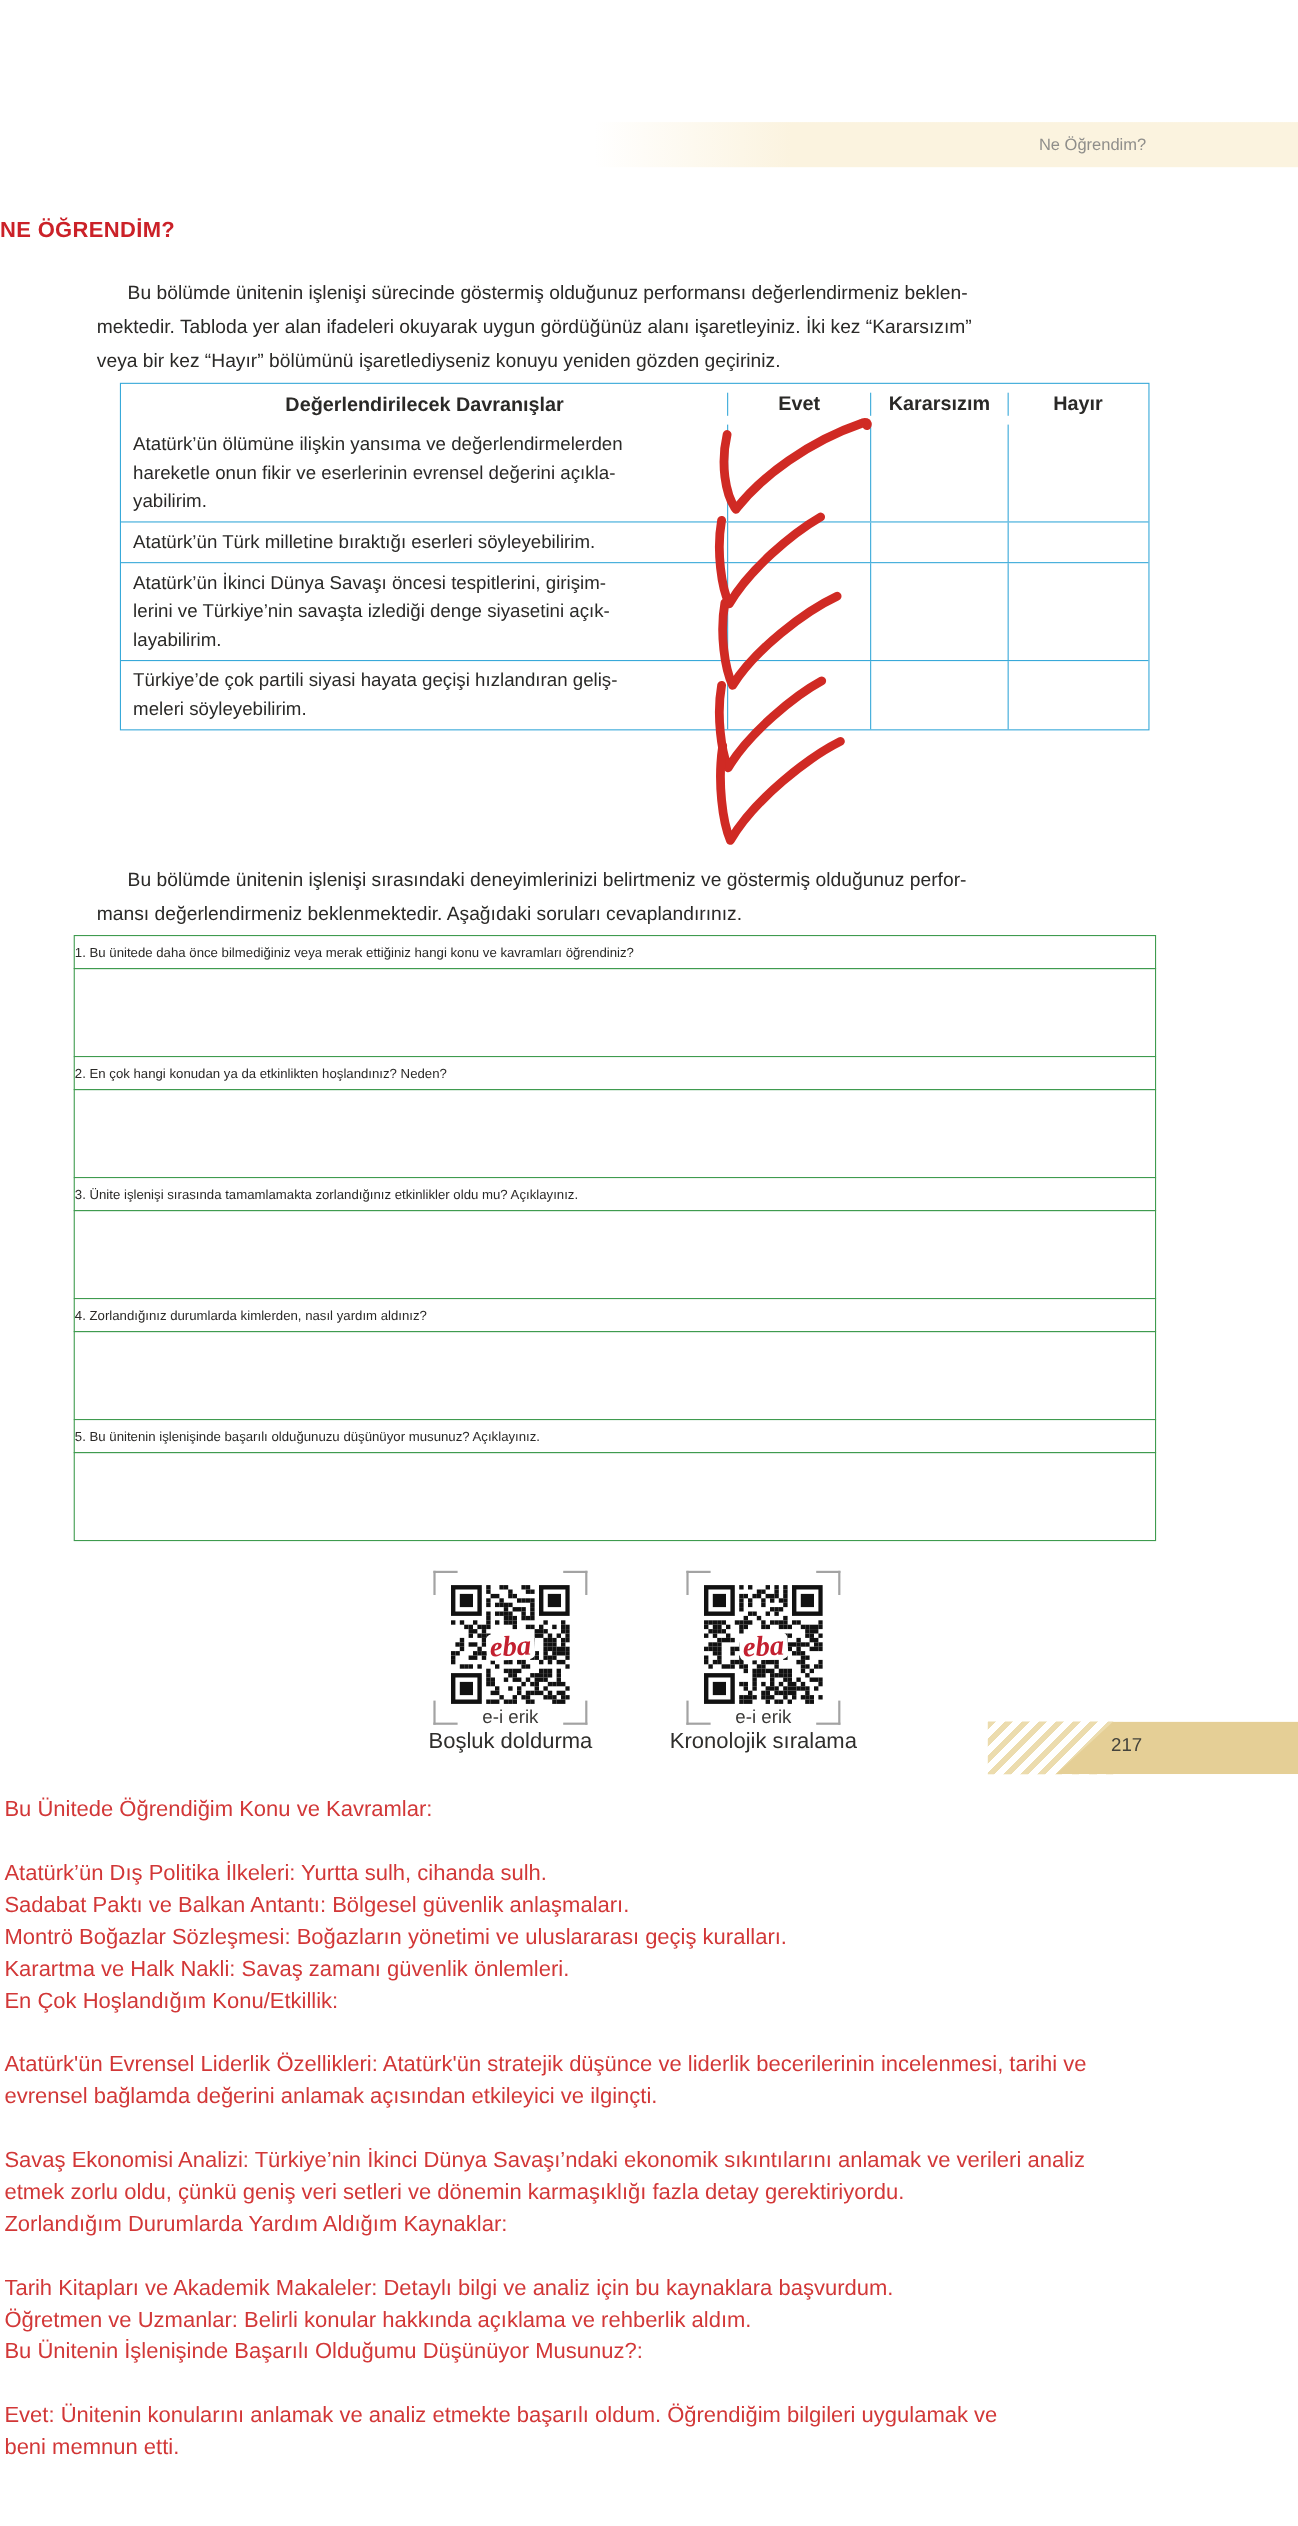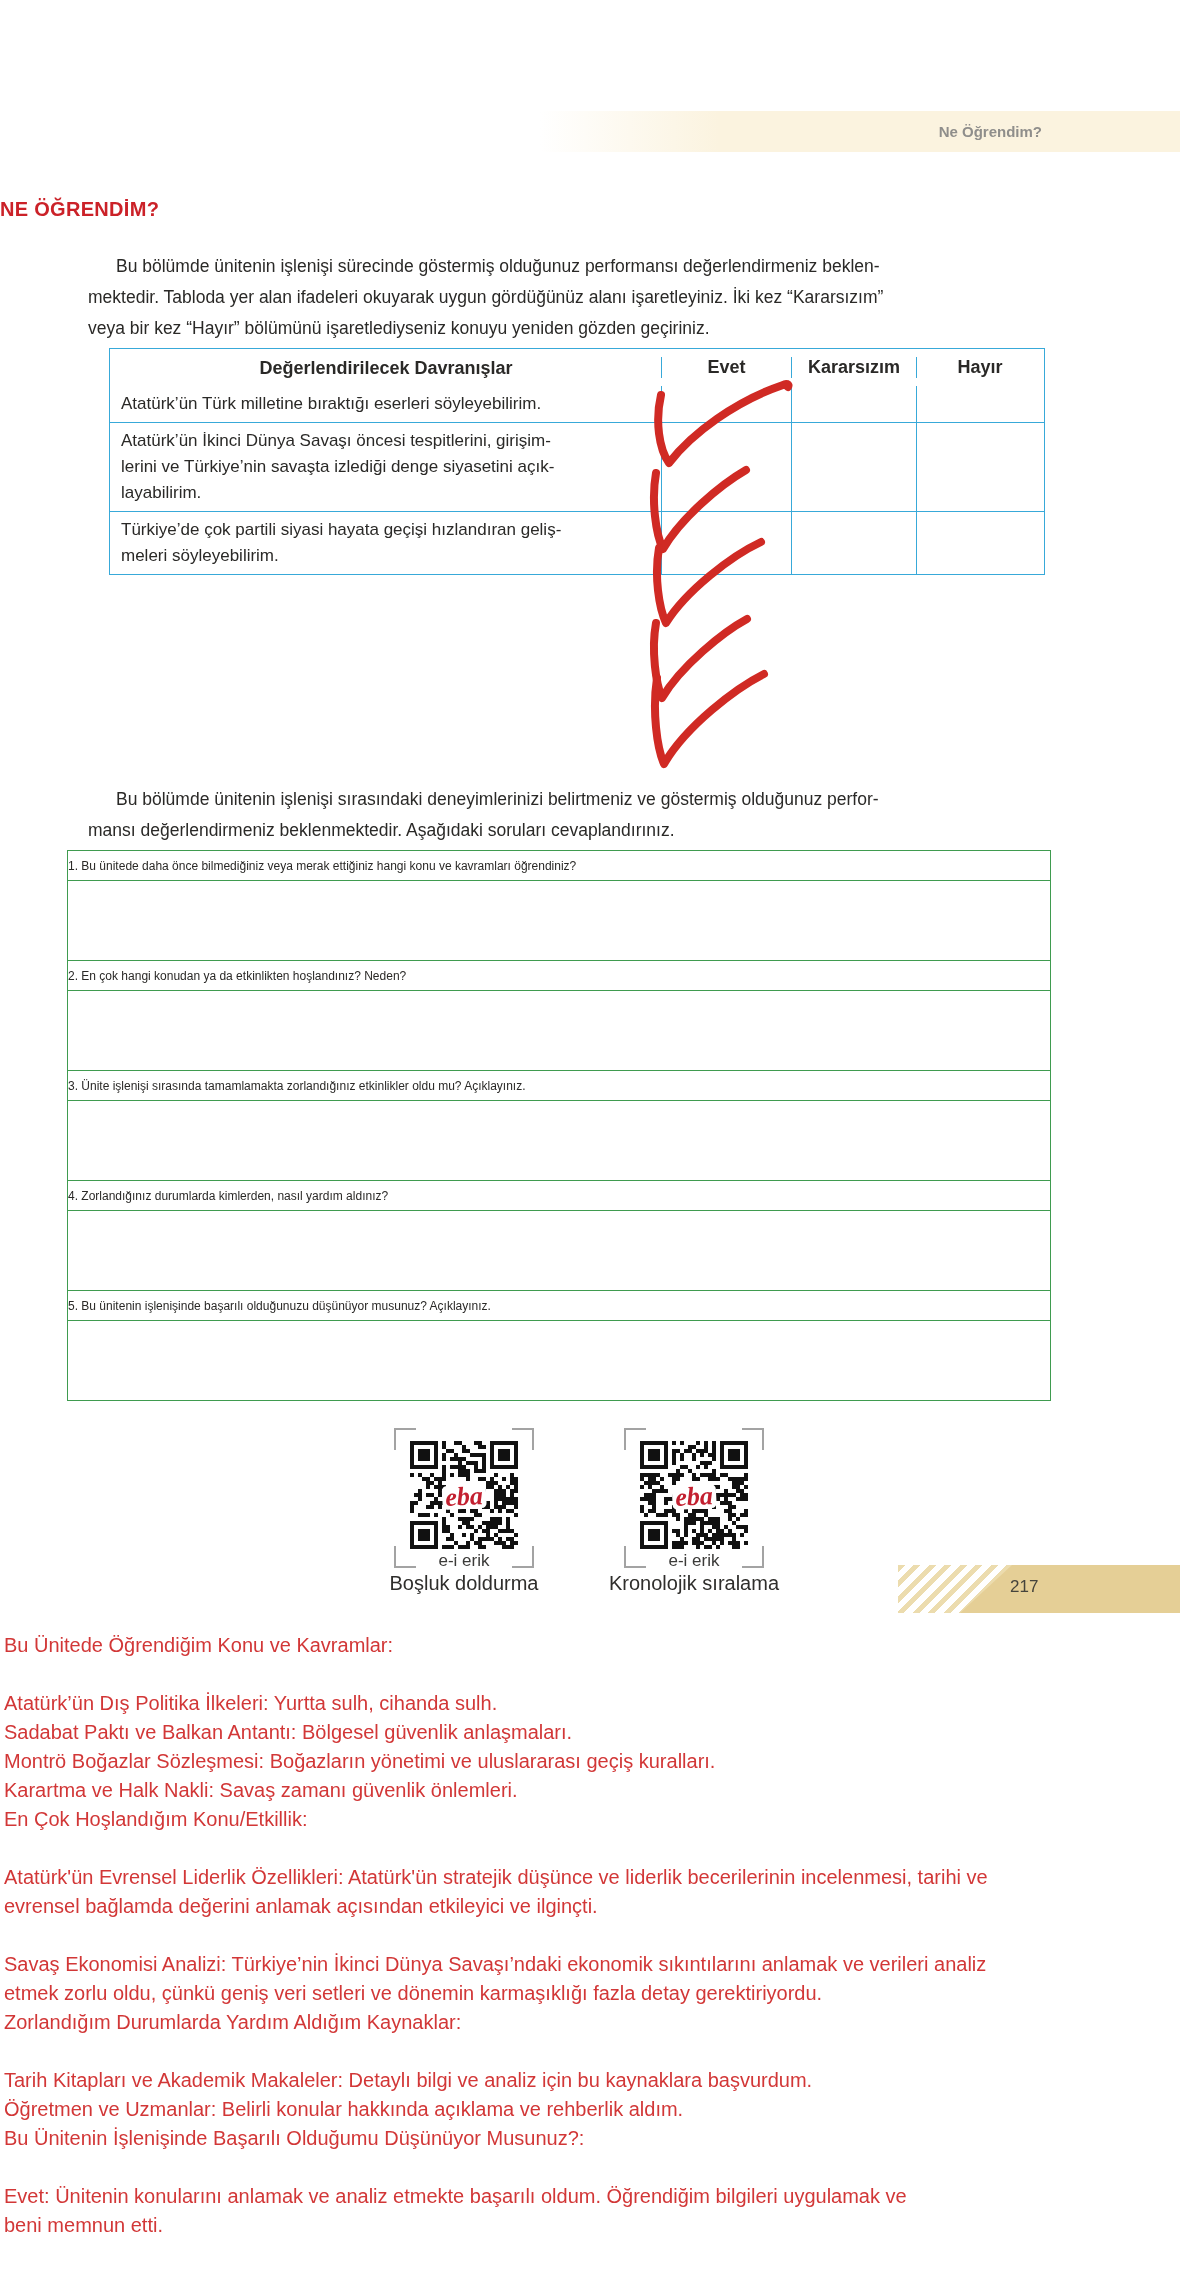--- a/index.html
+++ b/index.html
@@ -2,21 +2,21 @@
 <html lang="tr"><head>
 <meta charset="utf-8">
 <style>
   html,body{margin:0;padding:0;background:#ffffff;}
   .page{position:relative;width:1180px;height:2296px;background:#ffffff;overflow:hidden;
         font-family:"Liberation Sans",sans-serif;color:#2a2927;}
 
   
   .band{position:absolute;left:540px;right:0;top:111px;height:41px;
         background:linear-gradient(to right, rgba(251,243,223,0), #fbf3df 28%);}
-  .band-label{position:absolute;right:138px;top:0;line-height:41px;font-size:15px;color:#8f8e8b;font-weight:bold;}
+  .band-label{position:absolute;right:138px;top:0;line-height:41px;font-size:15px;color:#8f8e8b;}
 
   
   .title{position:absolute;left:0;width:1172px;top:198px;text-align:left;
          font-size:20px;font-weight:bold;color:#cb2128;letter-spacing:.3px;}
 
   
   .para{position:absolute;left:88px;width:1018px;font-size:17.5px;line-height:31px;
         text-align:justify;text-indent:28px;white-space:pre-line;color:#2a2927;}
   .p1{top:251px;}
   .p2{top:784px;}
@@ -86,20 +86,28 @@
 veya bir kez “Hayır” bölümünü işaretlediyseniz konuyu yeniden gözden geçiriniz.</div>
 
   <div class="etable">
     <div class="tr thead">
       <div class="td beh" style="justify-content:center;font-weight:bold;font-size:18px;white-space:normal;">Değerlendirilecek Davranışlar</div>
       <div class="td c-evet">Evet</div>
       <div class="td c-karar">Kararsızım</div>
       <div class="td c-hayir">Hayır</div>
     </div>
     <div>
+        <div class="tr trow">
+        <div class="td beh">Atatürk’ün ölümüne ilişkin yansıma ve değerlendirmelerden
+hareketle onun fikir ve eserlerinin evrensel değerini açıkla-
+yabilirim.</div>
+        <div class="td c-evet"></div>
+        <div class="td c-karar"></div>
+        <div class="td c-hayir"></div>
+      </div>
         <div class="tr trow">
         <div class="td beh">Atatürk’ün Türk milletine bıraktığı eserleri söyleyebilirim.</div>
         <div class="td c-evet"></div>
         <div class="td c-karar"></div>
         <div class="td c-hayir"></div>
       </div>
         <div class="tr trow">
         <div class="td beh">Atatürk’ün İkinci Dünya Savaşı öncesi tespitlerini, girişim-
 lerini ve Türkiye’nin savaşta izlediği denge siyasetini açık-
 layabilirim.</div>

